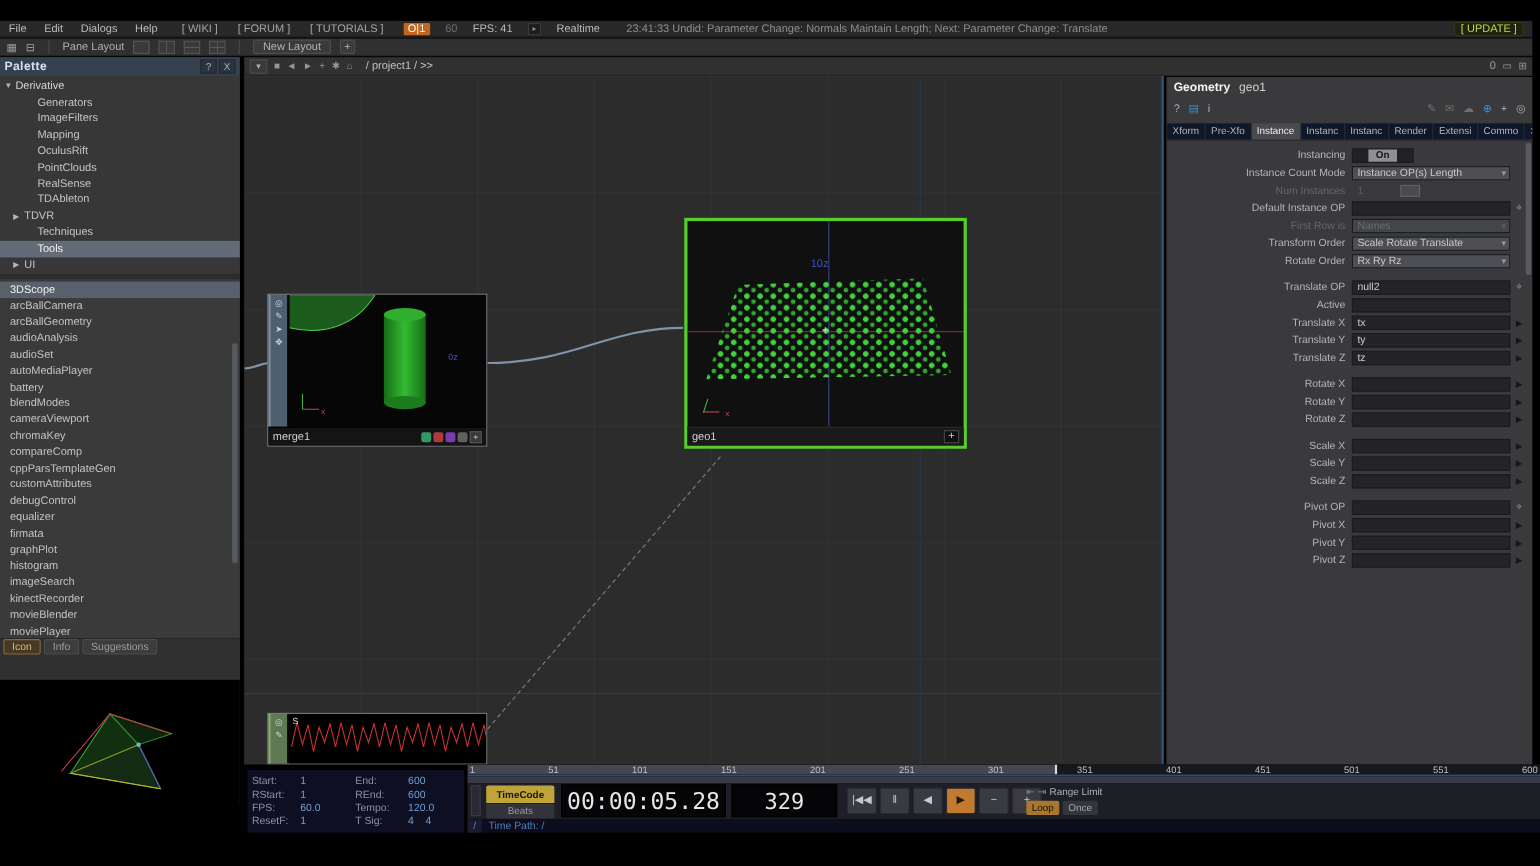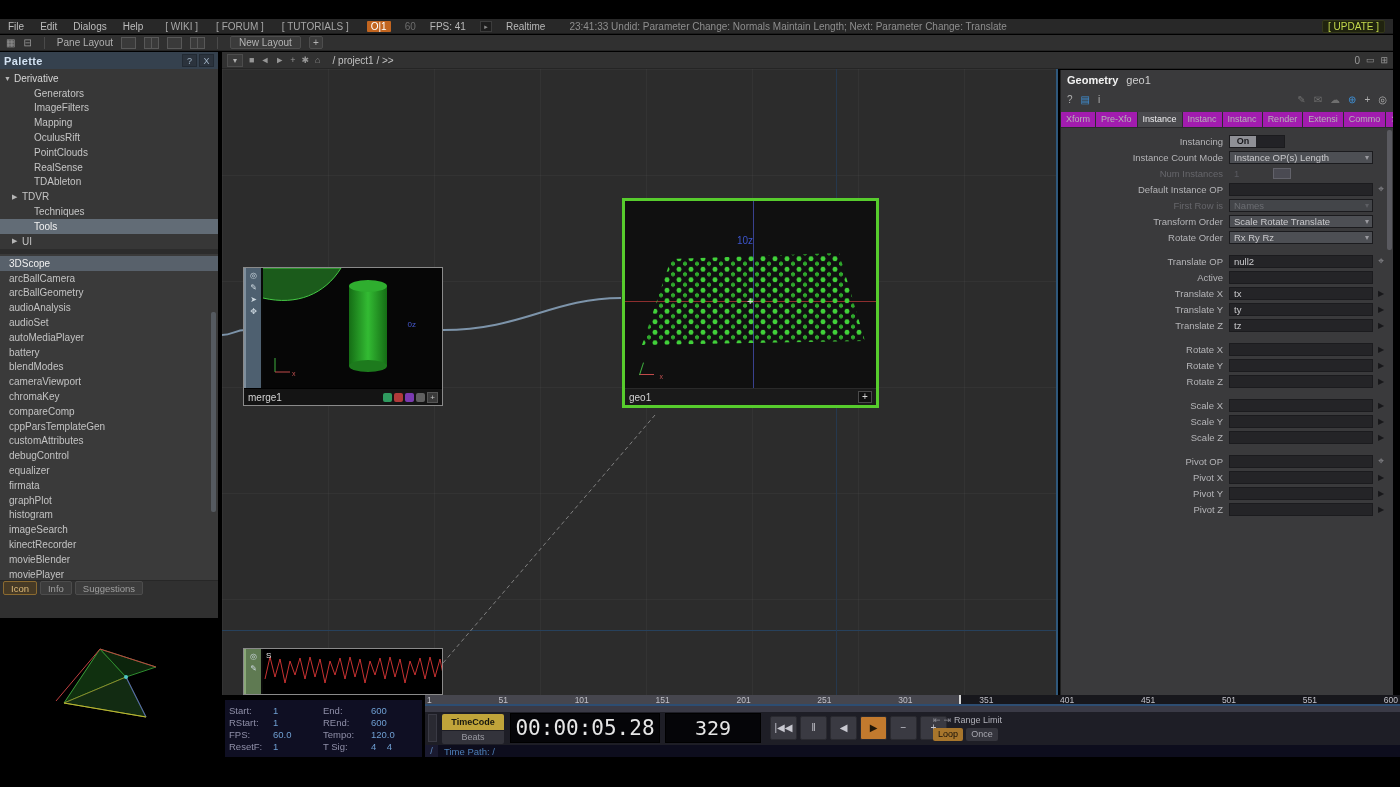--- a/index.html
+++ b/index.html
@@ -103,34 +103,34 @@
   .params{position:absolute;left:1060px;top:70px;width:333px;height:625px;background:#3a3a3c;border-left:1px solid #202020}
   .par-header{height:20px;display:flex;align-items:center;padding:0 6px;gap:8px}
   .par-type{color:#f2f2f2;font-weight:bold;font-size:11px}
   .par-name{color:#cfcfcf;font-size:11px}
   .par-icons{height:18px;display:flex;align-items:center;padding:0 6px;gap:8px}
   .pi{font-size:10px;color:#b0b0b0}
   .pi.blue{color:#3f8fd4}
   .pi.dim{color:#6f6f6f}
   .par-icons .spacer{flex:1}
   .par-tabs{height:16px;display:flex;margin-top:4px;border-bottom:1px solid #2a2a2c;overflow:hidden}
-  .par-tab{padding:0 5px;font-size:9px;line-height:15px;color:#b4b4b6;background:#a21caf;border-right:1px solid #2c2c2e;white-space:nowrap}
+  .par-tab{padding:0 5px;font-size:9px;line-height:15px;color:#b4b4b6;background:#0f172a;border-right:1px solid #2c2c2e;white-space:nowrap}
   .par-tab.active{background:#4a4a4e;color:#ececee}
   .prows{padding-top:5px}
   .prow{display:flex;align-items:center;height:16px;padding-right:4px}
   .prow.spacer{height:8px}
   .plabel{flex:0 0 168px;text-align:right;color:#b5b5b8;font-size:9.5px;padding-right:6px;white-space:nowrap;overflow:hidden}
   .numdim .plabel,.menudim .plabel{color:#66666b}
   .pfield{flex:1;height:13px;background:#242427;border:1px solid #1b1b1e;color:#cbcbce;font-size:9.5px;display:flex;align-items:center;padding:0 4px;position:relative;overflow:hidden;white-space:nowrap}
   .pextra{flex:0 0 16px;text-align:center;font-size:9px;color:#8f8f94}
   .menu .pfield{background:#4d4f54;color:#c9c9cc}
   .menu .pfield::after{content:"▾";position:absolute;right:3px;color:#9a9aa0;font-size:8px}
   .menudim .pfield{background:#434549;color:#6b6d72}
   .menudim .pfield::after{content:"▾";position:absolute;right:3px;color:#5c5e63;font-size:8px}
-  .toggle .pfield{flex:0 0 56px;background:#222226;justify-content:flex-start;padding:0}
+  .toggle .pfield{flex:0 0 56px;background:#222226;justify-content:center;padding:0}
   .toggle .pval{background:#8f9096;color:#17171b;width:26px;text-align:center;height:13px;line-height:13px;font-weight:bold;font-size:9px}
   .numdim .pfield{background:transparent;border-color:transparent;color:#5a5a60}
   .numdim .pfield::after{content:"";width:16px;height:9px;background:#4a4a52;border:1px solid #62626a;margin-left:34px}
   .fieldarrow .pextra::after{content:"▶";color:#17171a;font-size:8px}
   .op .pextra::after{content:"⌖";color:#8f8f94;font-size:10px}
   .toggle .pextra,.menu .pextra,.menudim .pextra,.numdim .pextra,.field .pextra{visibility:hidden}
   .par-scroll{position:absolute;right:1px;top:60px;width:5px;height:120px;background:#5a5a60;border-radius:2px}
 
   
   .tl-info{position:absolute;left:225px;top:700px;width:197px;height:57px;background:#0f0f23;display:grid;grid-template-columns:44px 50px 48px 50px;grid-auto-rows:12px;padding:5px 4px;white-space:pre;font-size:9.5px}

